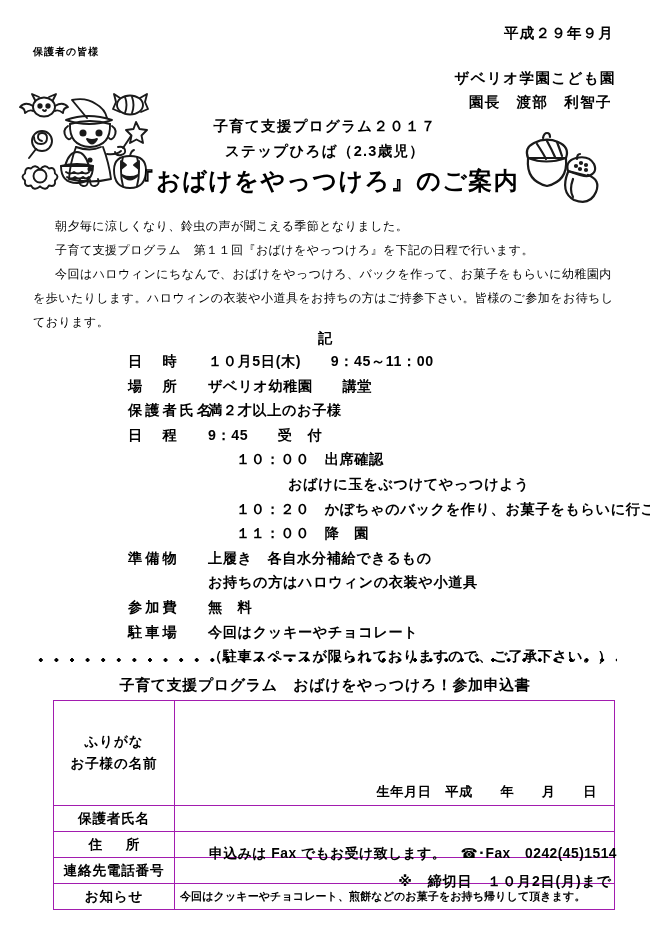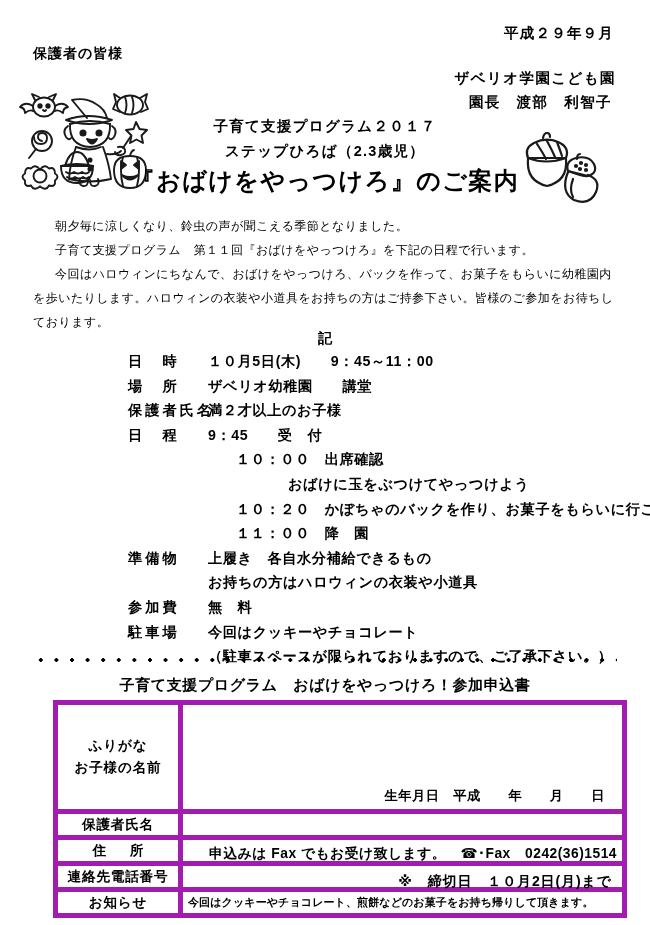--- a/index.html
+++ b/index.html
@@ -29,21 +29,21 @@
   
   #date-line {
     left: 0; top: 26px; width: 614px;
     text-align: right;
     font-size: 14.5px;
     letter-spacing: 1.2px;
     font-weight: 600;
   }
   #addressee {
     left: 33px; top: 47px;
-    font-size: 14px;
+    font-size: 10px;
     letter-spacing: 1px;
     font-weight: 600;
     font-family: Liberation Serif, serif;
   }
   #org-name {
     left: 0; top: 71px; width: 616px;
     text-align: right;
     font-size: 14.5px;
     letter-spacing: 1.4px;
     font-weight: 600;
@@ -148,21 +148,21 @@
 
   
   #form-table {
     position: absolute;
     left: 53px; top: 700px;
     width: 559px;
     border-collapse: collapse;
     table-layout: fixed;
   }
   #form-table td {
-    border: 5px solid #a21caf;
+    border: 1px solid #a21caf;
     padding: 0;
     font-size: 13.6px;
     font-weight: 600;
     vertical-align: middle;
   }
   td.lbl {
     width: 120px;
     text-align: center;
     letter-spacing: 0.8px;
     white-space: pre;
@@ -375,17 +375,17 @@
       </tr>
       <tr class="row-std">
         <td class="lbl">お知らせ</td>
         <td class="fld">
           <span id="notice-text">今回はクッキーやチョコレート、煎餅などのお菓子をお持ち帰りして頂きます。</span>
         </td>
       </tr>
     </tbody>
   </table>
 
-  <div class="abs" id="fax-line">申込みは Fax でもお受け致します。　☎･Fax　0242(36)1514</div>
+  <div class="abs" id="fax-line">申込みは Fax でもお受け致します。　☎･Fax　0242(45)1514</div>
 
   <div class="abs" id="deadline-line">※　締切日　１０月2日(月)まで</div>
 
 </div>
 
 </body></html>

